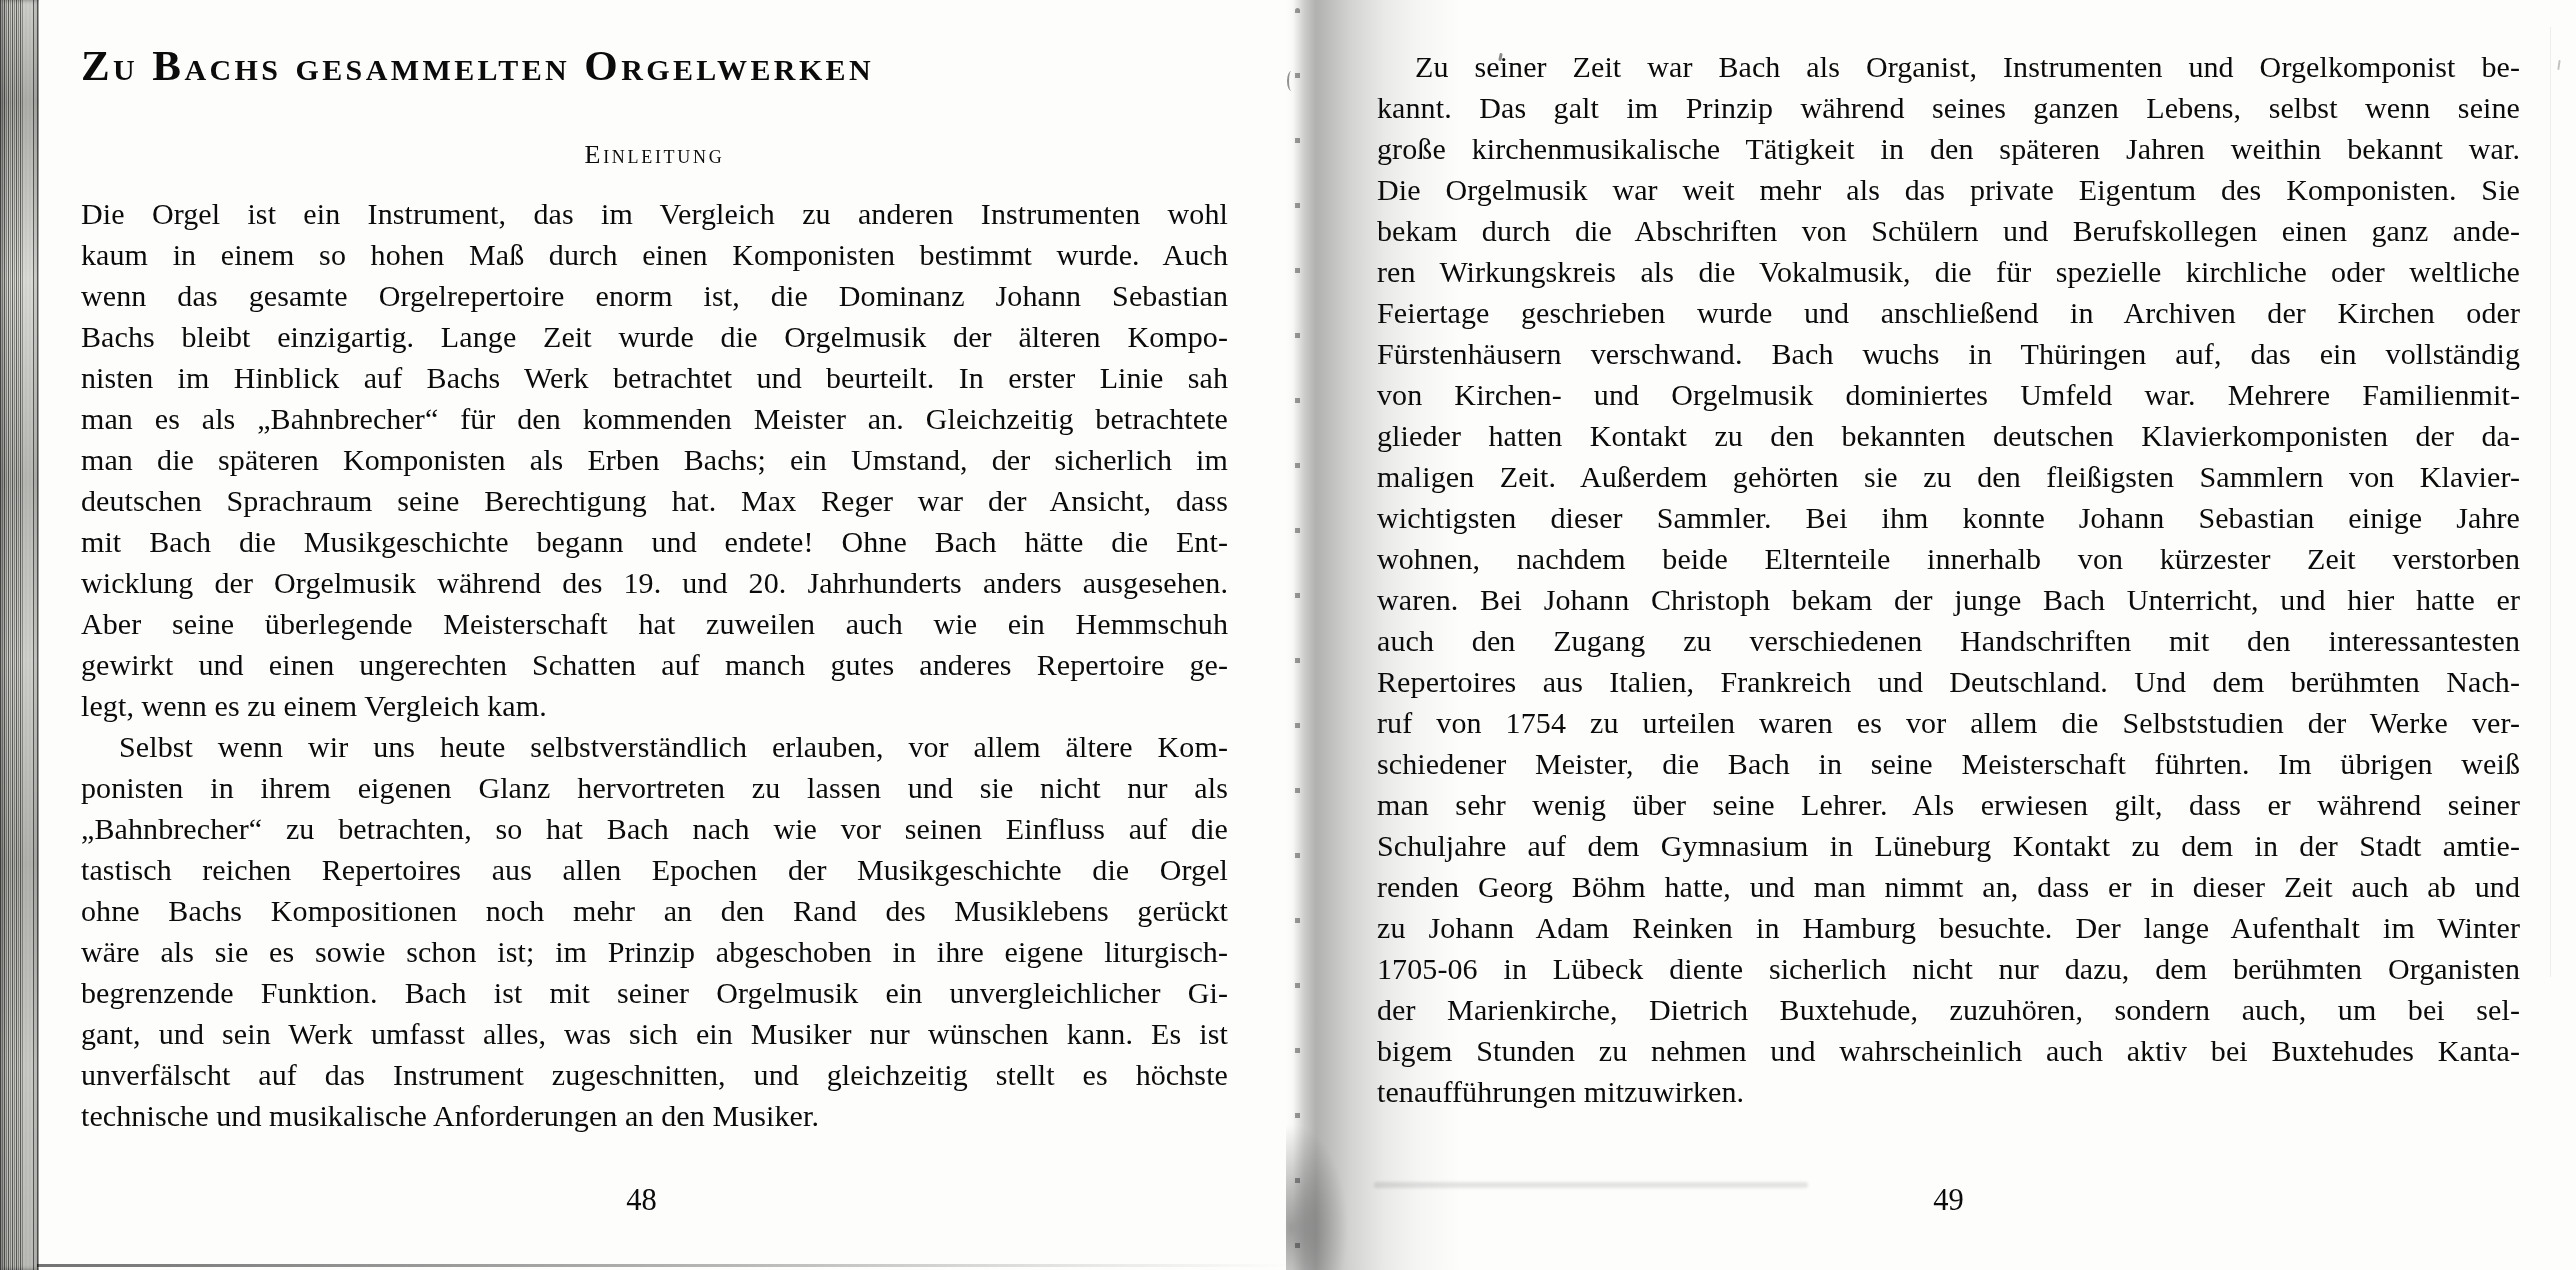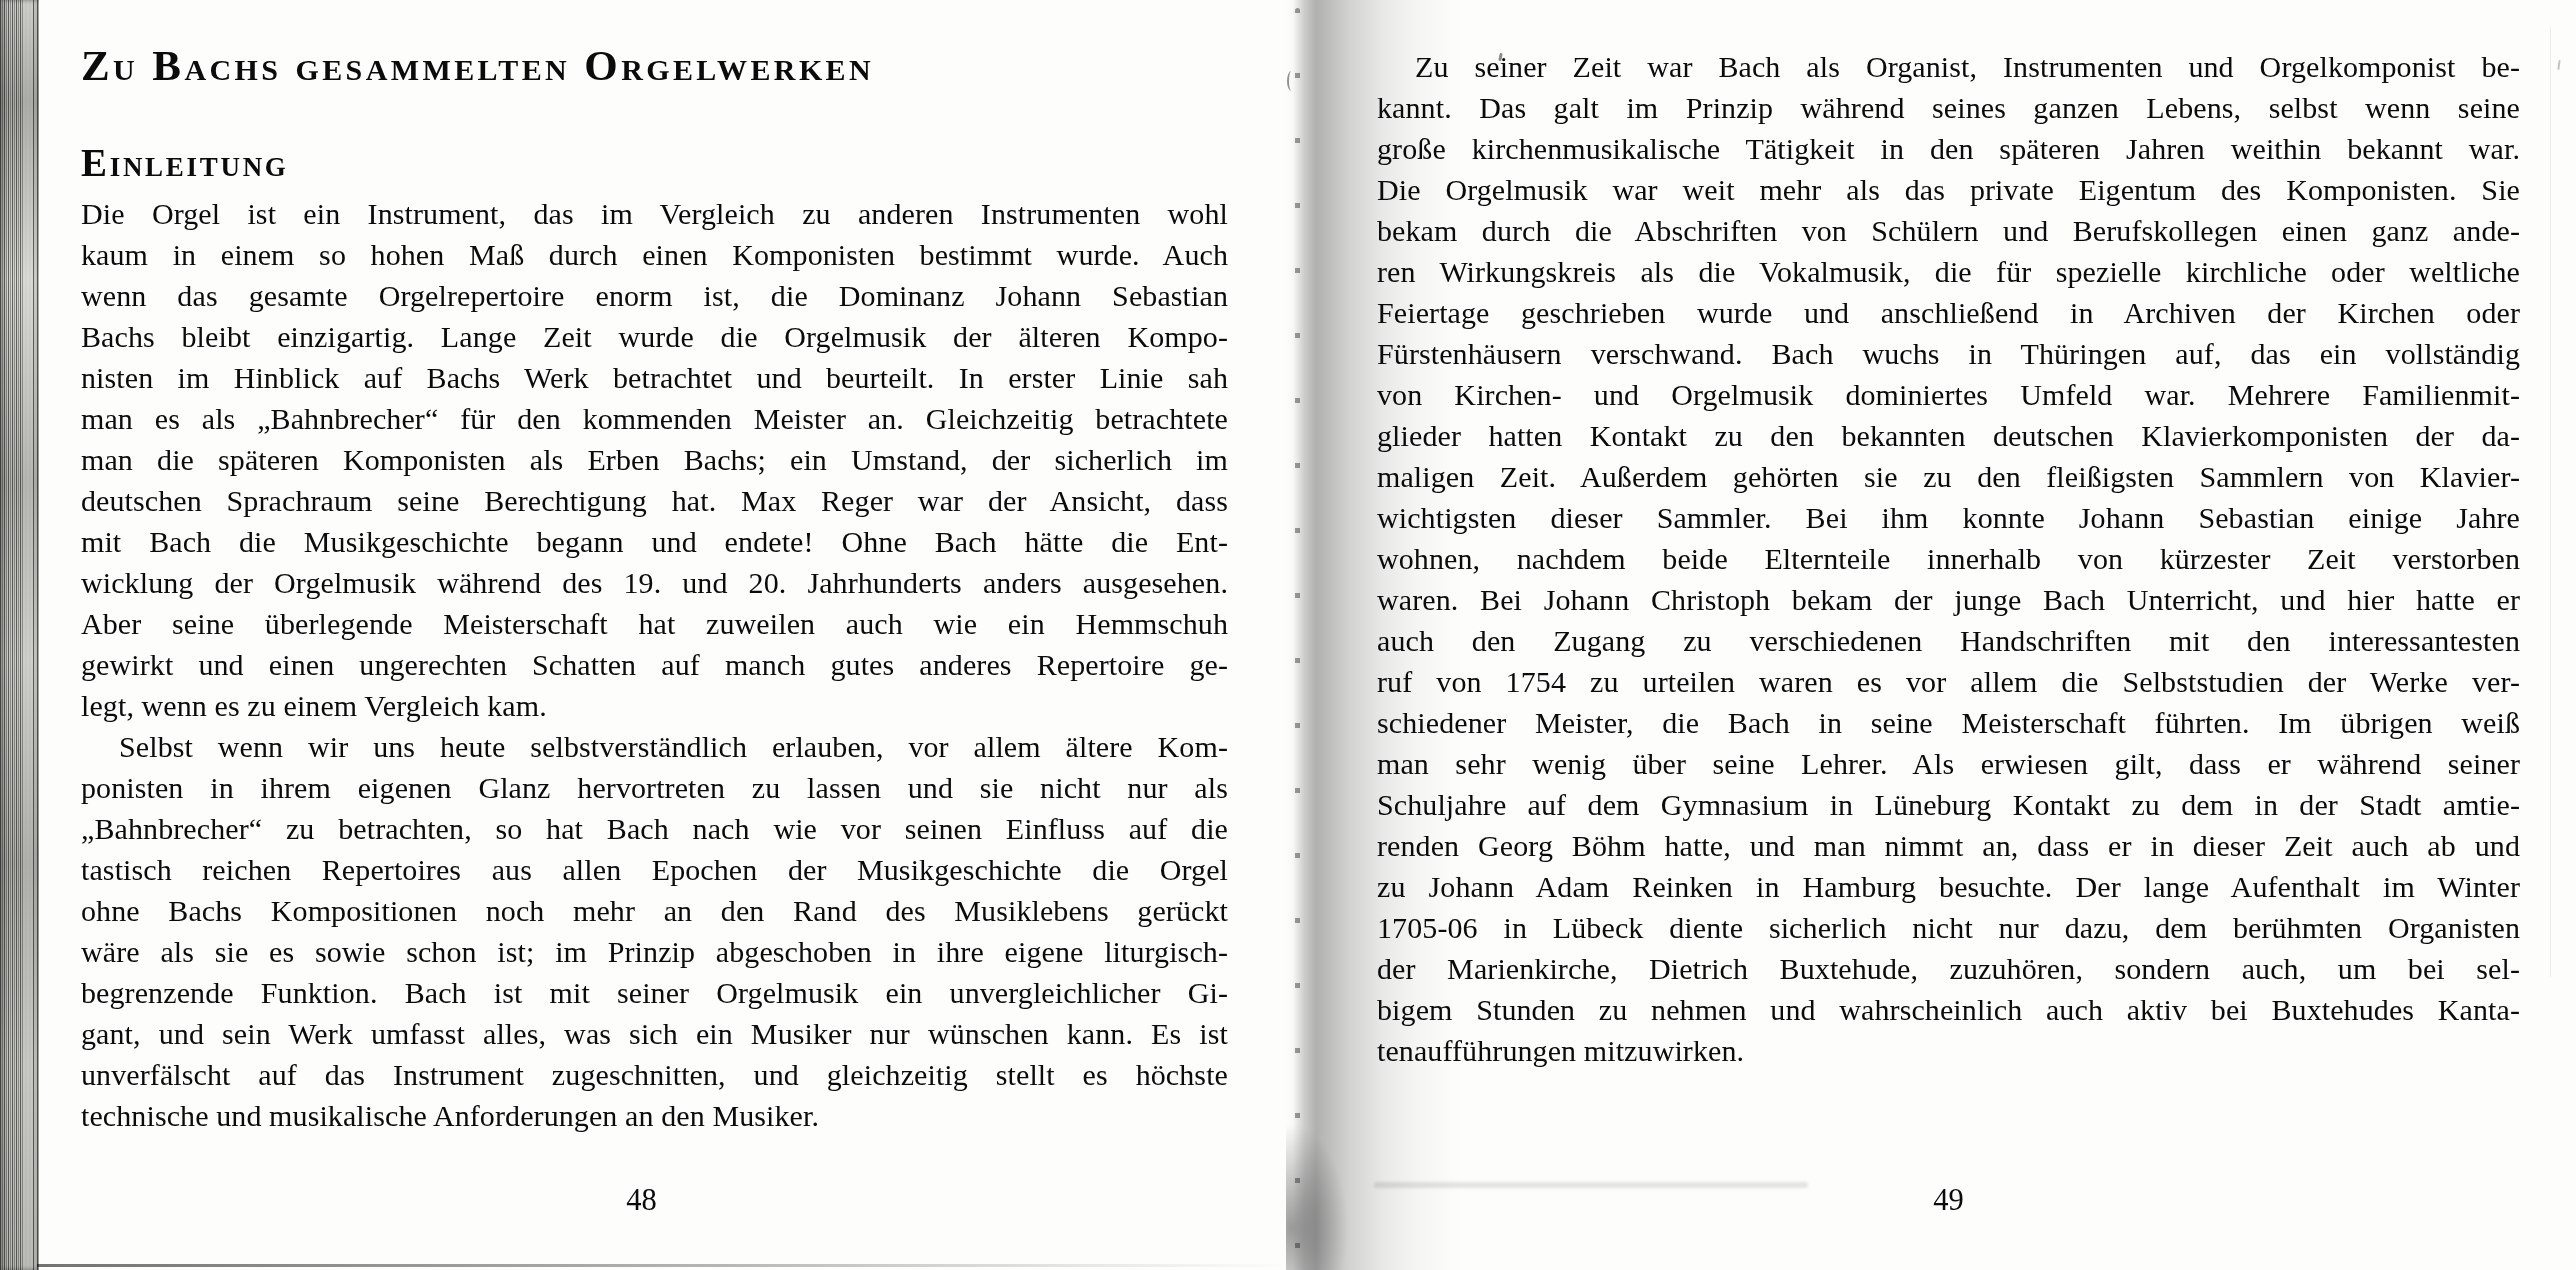--- a/index.html
+++ b/index.html
@@ -55,22 +55,22 @@
     background:rgba(0,0,0,0.10);filter:blur(1.4px);border-radius:2.7px;
   }
   
   .chapter-title{
     position:absolute;left:81px;top:41px;width:1147px;
     text-align:left;font-variant:small-caps;font-weight:600;
     font-size:43px;letter-spacing:3.4px;
   }
   .section-heading{
     position:absolute;left:81px;top:140px;width:1147px;
-    font-variant:small-caps;font-weight:700;
-    font-size:39px;letter-spacing:2.7px;
+    text-align:center;font-variant:small-caps;font-weight:400;
+    font-size:26px;letter-spacing:2.7px;
   }
   .body-left{position:absolute;left:81px;top:193px;width:1147px;}
   .body-right{position:absolute;left:1377px;top:46px;width:1143px;}
   .line{
     height:41px;line-height:41px;font-size:30px;
     text-align:justify;text-align-last:justify;
     letter-spacing:0.1px;white-space:normal;
   }
   .line.indent{text-indent:38px;}
   .line.lastline{text-align-last:left;}
@@ -136,20 +136,21 @@
         <div class="line">ren Wirkungskreis als die Vokalmusik, die für spezielle kirchliche oder weltliche</div>
         <div class="line">Feiertage geschrieben wurde und anschließend in Archiven der Kirchen oder</div>
         <div class="line">Fürstenhäusern verschwand. Bach wuchs in Thüringen auf, das ein vollständig</div>
         <div class="line">von Kirchen- und Orgelmusik dominiertes Umfeld war. Mehrere Familienmit-</div>
         <div class="line">glieder hatten Kontakt zu den bekannten deutschen Klavierkomponisten der da-</div>
         <div class="line">maligen Zeit. Außerdem gehörten sie zu den fleißigsten Sammlern von Klavier-</div>
         <div class="line">wichtigsten dieser Sammler. Bei ihm konnte Johann Sebastian einige Jahre</div>
         <div class="line">wohnen, nachdem beide Elternteile innerhalb von kürzester Zeit verstorben</div>
         <div class="line">waren. Bei Johann Christoph bekam der junge Bach Unterricht, und hier hatte er</div>
         <div class="line">auch den Zugang zu verschiedenen Handschriften mit den interessantesten</div>
+        <div class="line">Repertoires aus Italien, Frankreich und Deutschland. Und dem berühmten Nach-</div>
         <div class="line">ruf von 1754 zu urteilen waren es vor allem die Selbststudien der Werke ver-</div>
         <div class="line">schiedener Meister, die Bach in seine Meisterschaft führten. Im übrigen weiß</div>
         <div class="line">man sehr wenig über seine Lehrer. Als erwiesen gilt, dass er während seiner</div>
         <div class="line">Schuljahre auf dem Gymnasium in Lüneburg Kontakt zu dem in der Stadt amtie-</div>
         <div class="line">renden Georg Böhm hatte, und man nimmt an, dass er in dieser Zeit auch ab und</div>
         <div class="line">zu Johann Adam Reinken in Hamburg besuchte. Der lange Aufenthalt im Winter</div>
         <div class="line">1705-06 in Lübeck diente sicherlich nicht nur dazu, dem berühmten Organisten</div>
         <div class="line">der Marienkirche, Dietrich Buxtehude, zuzuhören, sondern auch, um bei sel-</div>
         <div class="line">bigem Stunden zu nehmen und wahrscheinlich auch aktiv bei Buxtehudes Kanta-</div>
         <div class="line lastline">tenaufführungen mitzuwirken.</div>

